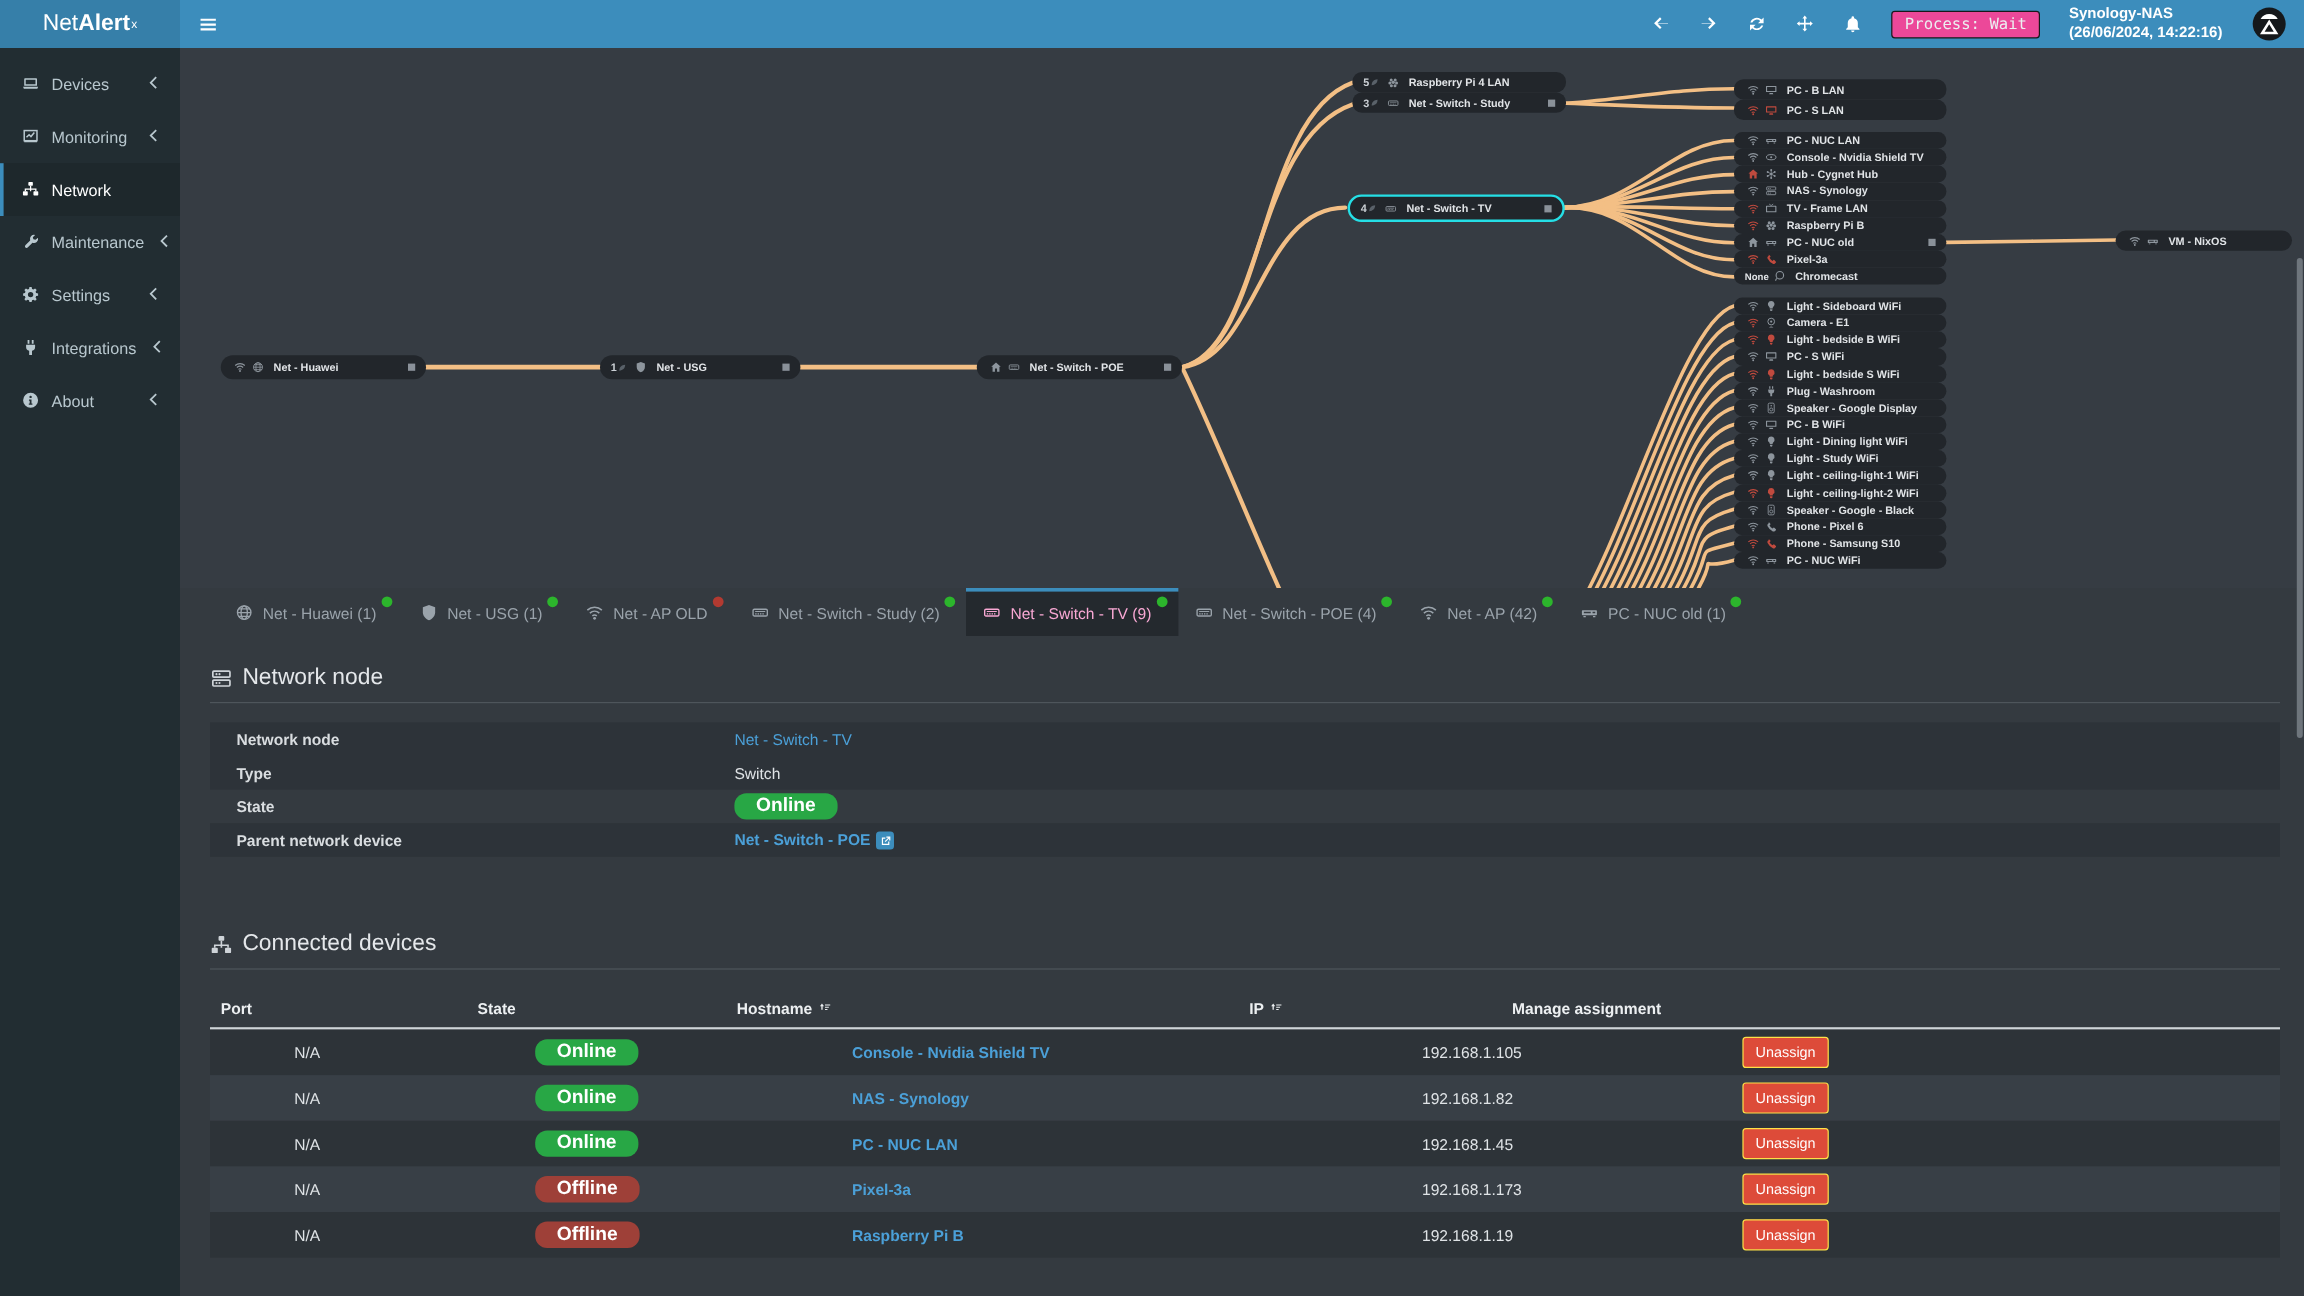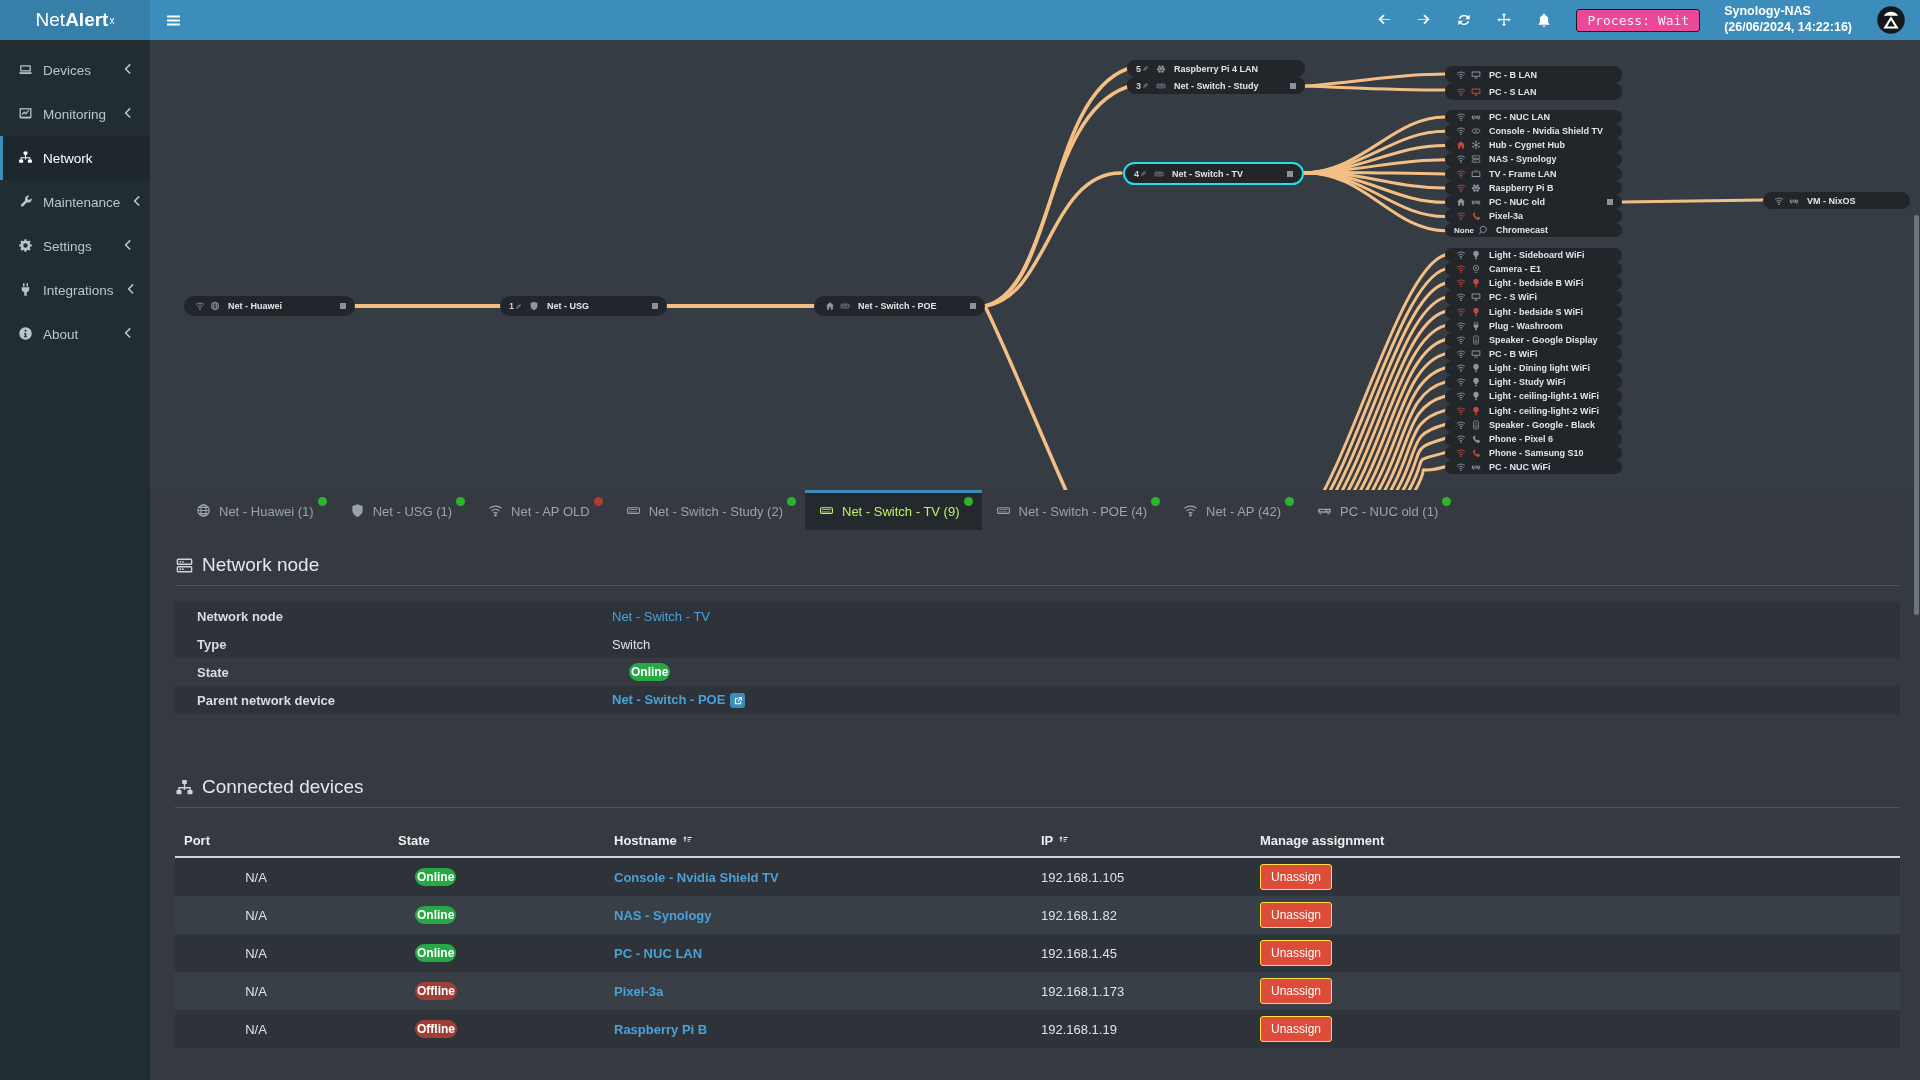--- a/index.html
+++ b/index.html
@@ -46,44 +46,44 @@
   .bad { color:#c04a3e; }
   .nlabel { margin-left:5px; white-space:nowrap; }
   .handle { width:6px; height:6px; background:#8a9199; margin-left:auto; cursor:grab; }
   .none-txt { font-size:8px; color:#e2e5e8; margin-right:2px; }
 
   
   .content { position:absolute; left:150px; top:490px; width:1770px; bottom:0; background:#343a40; }
   .tabbar { display:flex; height:40px; padding-left:32px; align-items:stretch; }
   .tab { position:relative; display:flex; align-items:center; gap:8px; padding:0 22px 0 14px; font-size:13px; color:#9aa3ab; border-top:3px solid transparent; cursor:pointer; }
   .tab .ic { font-size:15px; }
-  .tab.active { background:#24292e; border-top-color:#3c8dbc; color:#bef264; }
+  .tab.active { background:#24292e; border-top-color:#3c8dbc; color:#f9a8d4; }
   .dot { position:absolute; top:4px; right:9px; width:9px; height:9px; border-radius:50%; }
   .dot.green { background:#2cb52c; } .dot.red { background:#b23a31; }
 
   .section { margin:0 20px 0 25px; }
   .sec-title { display:flex; align-items:center; gap:8px; font-size:19px; color:#e4e7ea; margin-top:24px; }
   .sec-title .ic { font-size:19px; color:#ced3d8; }
   .sec-hr { border:none; border-top:1px solid #4e555b; margin:9px 0 16px 0; }
 
   .irow { display:flex; align-items:center; height:28px; font-size:13px; }
   .irow.odd { background:#2d3339; }
   .ilabel { width:437px; padding-left:22px; font-weight:700; color:#d9dde0; }
   .link { color:#4ba0d8; text-decoration:none; cursor:pointer; }
-  .badge { display:inline-block; padding:2px 2px; border-radius:10px; font-size:12px; font-weight:700; color:#fff;margin-left:17px; }
+  .badge { display:inline-block; padding:2px 18px; border-radius:10px; font-size:16px; font-weight:700; color:#fff; }
   .badge.ok { background:#28a745; } .badge.bad { background:#9e4038; }
   .extchip { display:inline-flex; align-items:center; justify-content:center; width:15px; height:15px; background:#3c8dbc; border-radius:3px; margin-left:5px; vertical-align:-2px; }
   .extchip .ic { font-size:10px; color:#fff; }
 
   .cd-section { margin-top:62px; }
   .thead, .trow { display:grid; grid-template-columns:214px 216px 427px 219px auto; align-items:center; padding-left:9px; }
   .thead { height:34px; font-weight:700; font-size:13px; color:#eceff1; border-bottom:2px solid #cfd4d8; }
   .thead .hcell { display:flex; align-items:center; gap:5px; }
   .thead .hcell .ic { font-size:11px; }
-  .trow { height:38px; font-size:13px; }
+  .trow { height:38px; font-size:13px;gap:48px; }
   .trow:nth-child(odd) { background:#2d3338; }
   .trow:nth-child(even) { background:#383f46; }
   .cell-port { text-align:center; padding-right:70px; }
   .hostlink { font-weight:700; }
   .btn-danger { background:#dd4b39; border:1px solid #fde047; color:#ffffff; font-size:12px; padding:5px 10px; border-radius:3px; cursor:pointer; font-family:inherit; }
 
   .scrollthumb { position:absolute; right:1px; top:215px; width:5px; height:400px; background:#6e757c; border-radius:3px; z-index:60; cursor:pointer; }
 </style>
 </head>
 <body>

